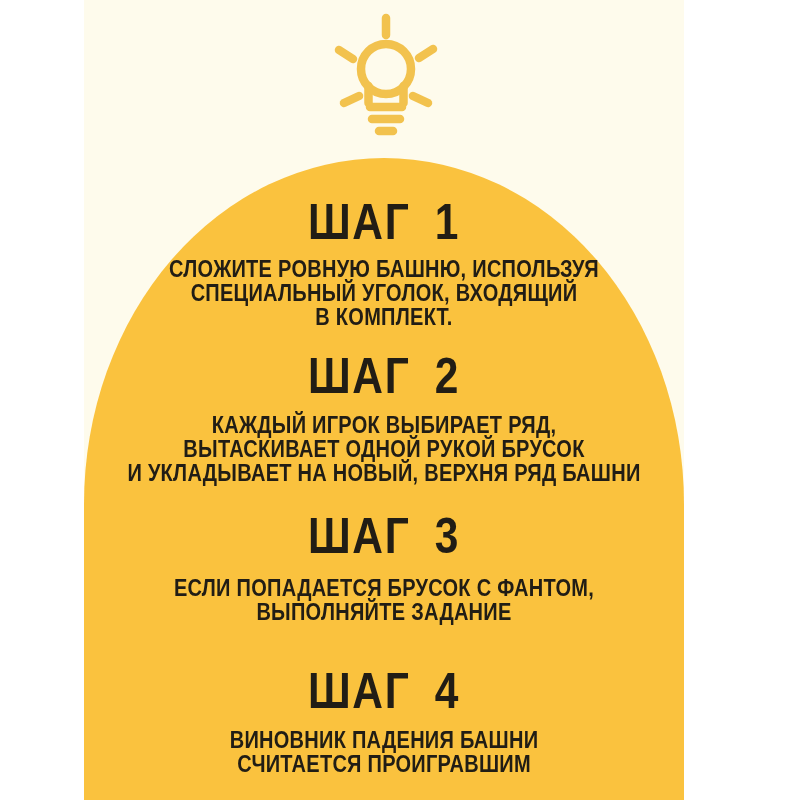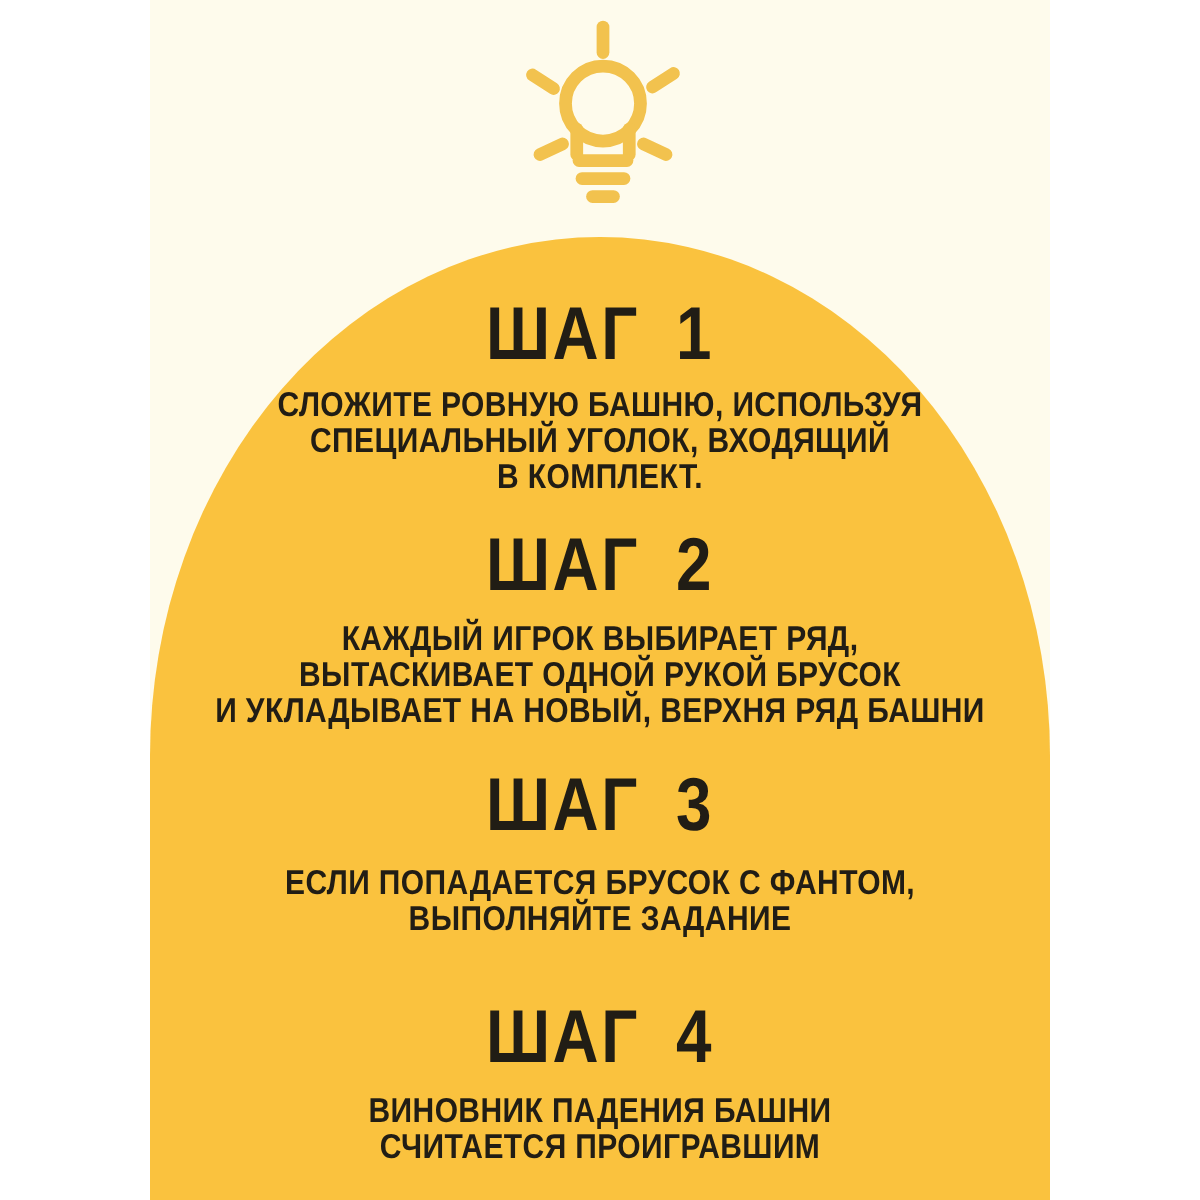--- a/index.html
+++ b/index.html
@@ -10,21 +10,21 @@
   .page {
     position: relative;
     width: 800px;
     height: 800px;
     background: #FFFFFF;
     overflow: hidden;
     font-family: "Liberation Sans", sans-serif;
   }
   .canvas {
     position: absolute;
-    left: 100px;
+    left: 84px;
     top: 0;
     width: 600px;
     height: 800px;
     background: #FEFBEC;
   }
   .arch {
     position: absolute;
     left: 0;
     top: 158px;
     width: 600px;

